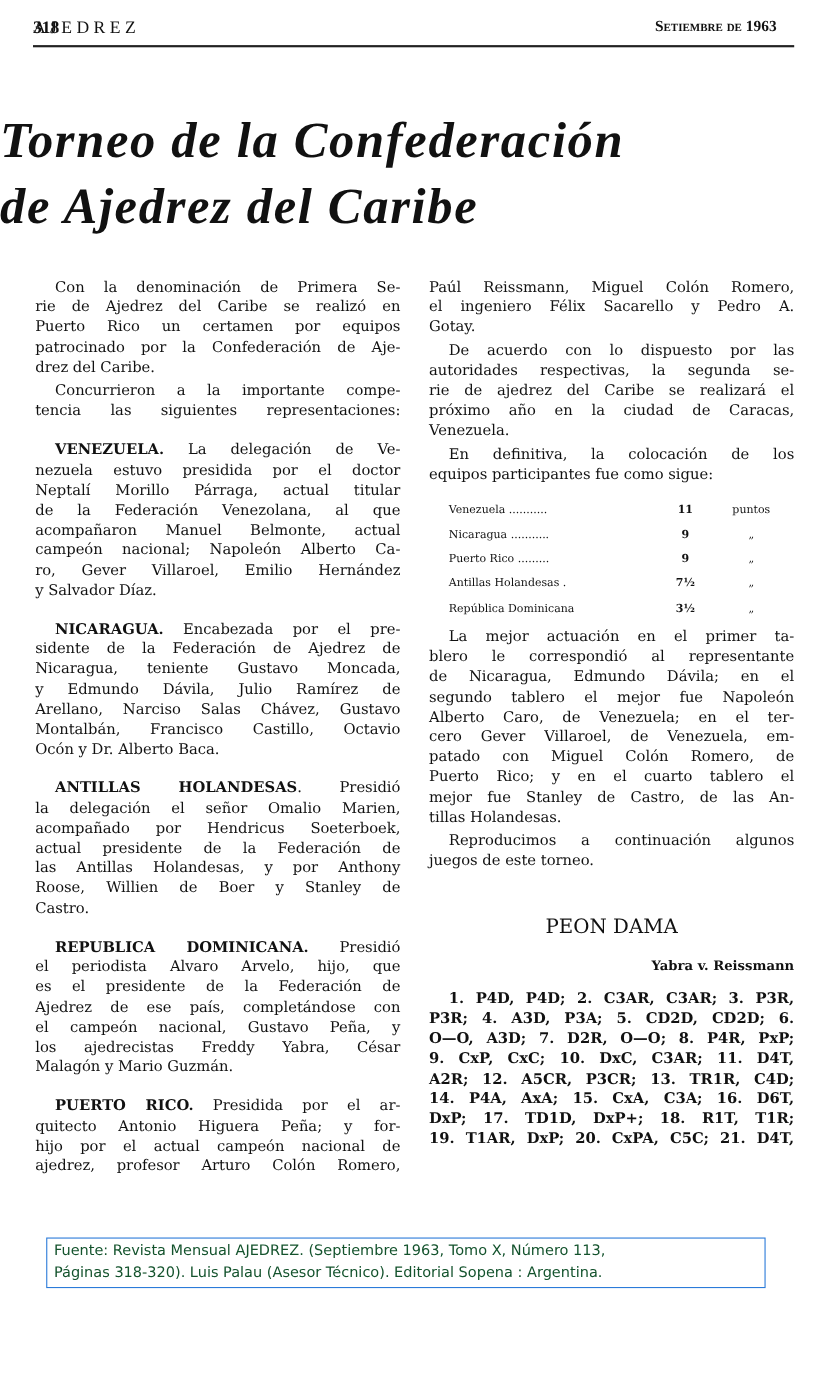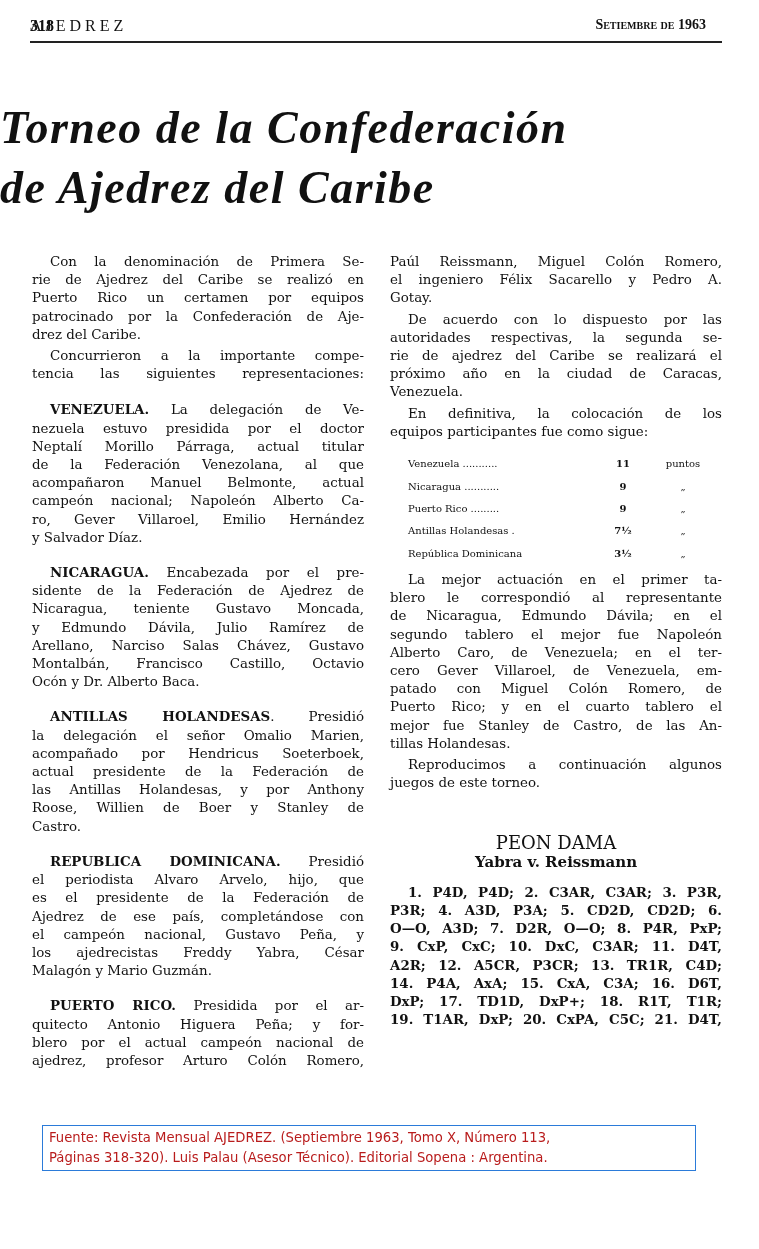--- a/index.html
+++ b/index.html
@@ -18,25 +18,25 @@
   .col .line { display: block; text-align: justify; text-align-last: justify; }
   .col .line.last { text-align-last: left; }
   .col .line.ind { padding-left: 18px; }
   b.lead { font-weight: bold; }
   table.standings { margin: 12px 0 6px 18px; border-collapse: collapse; font-size: 10px; }
   table.standings td { padding: 0; height: 22.4px; vertical-align: middle; }
   td.team { width: 185px; white-space: nowrap; }
   td.pts { width: 60px; text-align: center; font-weight: bold; }
   td.unit { width: 60px; text-align: center; }
   .game-head { text-align: center; margin-top: 42px; font-size: 18px; }
-  .game-title { text-align: center; margin-top: 0; font-weight: bold; font-size: 15px; }
+  .game-title { text-align: right; margin-top: 16px; font-weight: bold; font-size: 12px; }
   .moves { margin-top: 12px; font-weight: bold; }
   .moves .line { text-align: justify; text-align-last: justify; }
   .source { position: absolute; left: 42px; top: 1125px; width: 640px; border: 1px solid #2b7bd9;
-            padding: 2px 6px; font-family: "DejaVu Sans", "Liberation Sans", sans-serif; font-size: 13.2px; line-height: 20px; color: #b91c1c; }
+            padding: 2px 6px; font-family: "DejaVu Sans", "Liberation Sans", sans-serif; font-size: 13.2px; line-height: 20px; color: #14532d; }
 </style>
 </head>
 <body>
 
 <div class="header">
   <span class="pg">318</span>
   <span class="mag">AJEDREZ</span>
   <span class="date">Setiembre de 1963</span>
 </div>
 <div class="header-rule"></div>
@@ -96,21 +96,21 @@
     <span class="line">es el presidente de la Federación de</span>
     <span class="line">Ajedrez de ese país, completándose con</span>
     <span class="line">el campeón nacional, Gustavo Peña, y</span>
     <span class="line">los ajedrecistas Freddy Yabra, César</span>
     <span class="line last">Malagón y Mario Guzmán.</span>
   </div>
 
   <div style="margin-top:16px">
     <span class="line ind"><b class="lead">PUERTO RICO.</b><span> Presidida por el ar-</span></span>
     <span class="line">quitecto Antonio Higuera Peña; y for-</span>
-    <span class="line">blero por el actual campeón nacional de</span>
+    <span class="line">hijo por el actual campeón nacional de</span>
     <span class="line">ajedrez, profesor Arturo Colón Romero,</span>
   </div>
 </div>
 
 <div class="col right">
   <div>
     <span class="line">Paúl Reissmann, Miguel Colón Romero,</span>
     <span class="line">el ingeniero Félix Sacarello y Pedro A.</span>
     <span class="line last">Gotay.</span>
   </div>

